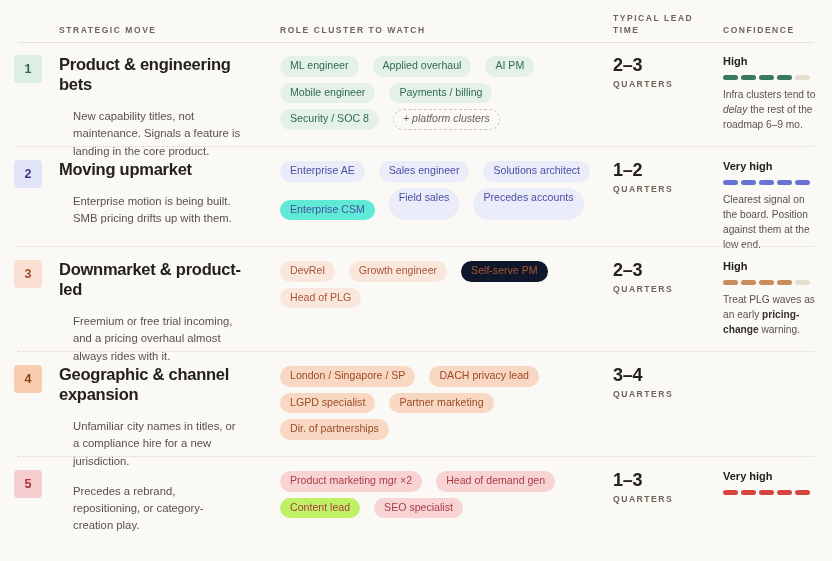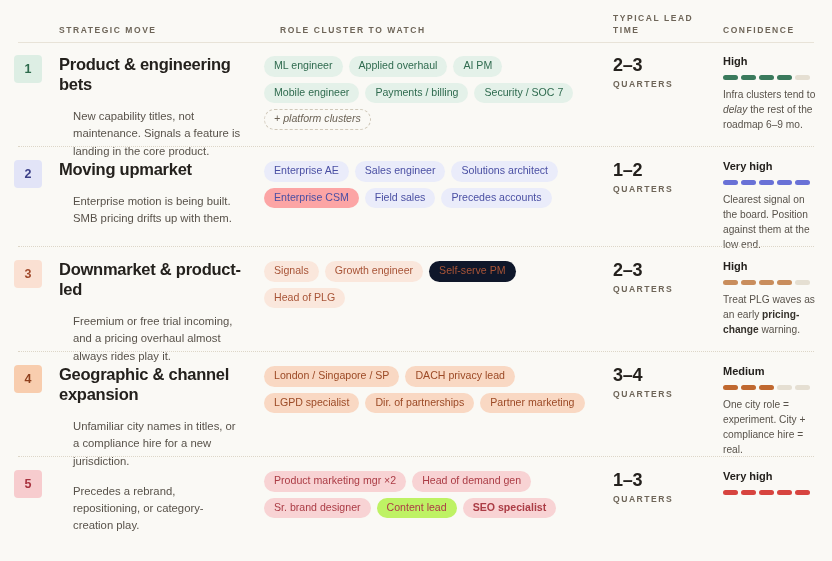--- a/index.html
+++ b/index.html
@@ -108,26 +108,26 @@
   .move-desc {
     font-size: 11.3px;
     line-height: 1.52;
     color: #58524a;
     margin: 14px;
   }
 
   
   .roles {
     position: absolute;
-    left: 264px;
+    left: 280px;
     top: 14px;
     width: 322px;
     display: flex;
     flex-wrap: wrap;
-    gap: 6px 6px;
+    gap: 6px 14px;
   }
   .chip {
     display: inline-block;
     padding: 4px 10px 5px 10px;
     border-radius: 20px;
     font-size: 10.6px;
     line-height: 1.1;
     white-space: nowrap;
   }
   .chip.ghost {
@@ -212,21 +212,21 @@
         <div class="move">
           <div class="move-title">Product &amp; engineering bets</div>
           <div class="move-desc">New capability titles, not maintenance. Signals a feature is landing in the core product.</div>
         </div>
         <div class="roles">
           <span class="chip" style="background: rgb(228, 241, 233); color: rgb(47, 107, 79);">ML engineer</span>
           <span class="chip" style="background: rgb(228, 241, 233); color: rgb(47, 107, 79);">Applied overhaul</span>
           <span class="chip" style="background: rgb(228, 241, 233); color: rgb(47, 107, 79);">AI PM</span>
           <span class="chip" style="background: rgb(228, 241, 233); color: rgb(47, 107, 79);">Mobile engineer</span>
           <span class="chip" style="background: rgb(228, 241, 233); color: rgb(47, 107, 79);">Payments / billing</span>
-          <span class="chip" style="background: rgb(228, 241, 233); color: rgb(47, 107, 79);">Security / SOC 7</span>
+          <span class="chip" style="background: rgb(228, 241, 233); color: rgb(47, 107, 79);">Security / SOC 8</span>
           <span class="chip ghost">+ platform clusters</span>
         </div>
         <div class="lead">
           <div class="lead-val">2–3</div>
           <div class="lead-unit">QUARTERS</div>
         </div>
         <div class="conf">
           <div class="conf-label">High</div>
           <div class="meter">
             <span class="seg" style="background: rgb(58, 122, 92);"></span>
@@ -241,21 +241,21 @@
       <div class="row row-2">
         <div class="badge" style="background: rgb(226, 228, 247); color: rgb(59, 63, 135);">2</div>
         <div class="move">
           <div class="move-title">Moving upmarket</div>
           <div class="move-desc">Enterprise motion is being built. SMB pricing drifts up with them.</div>
         </div>
         <div class="roles">
           <span class="chip" style="background: rgb(234, 236, 250); color: rgb(74, 79, 163);">Enterprise AE</span>
           <span class="chip" style="background: rgb(234, 236, 250); color: rgb(74, 79, 163);">Sales engineer</span>
           <span class="chip" style="background: rgb(234, 236, 250); color: rgb(74, 79, 163);">Solutions architect</span>
-          <span class="chip" style="background: #fca5a5; color: rgb(74, 79, 163);">Enterprise CSM</span>
+          <span class="chip" style="background: #5eead4; color: rgb(74, 79, 163); margin-top: 12px;">Enterprise CSM</span>
           <span class="chip" style="background: rgb(234, 236, 250); color: rgb(74, 79, 163);">Field sales</span>
           <span class="chip" style="background: rgb(234, 236, 250); color: rgb(74, 79, 163);">Precedes accounts</span>
         </div>
         <div class="lead">
           <div class="lead-val">1–2</div>
           <div class="lead-unit">QUARTERS</div>
         </div>
         <div class="conf">
           <div class="conf-label">Very high</div>
           <div class="meter">
@@ -265,24 +265,24 @@
             <span class="seg" style="background: rgb(105, 113, 214);"></span>
             <span class="seg" style="background: rgb(105, 113, 214);"></span>
           </div>
           <div class="conf-note">Clearest signal on the board. Position against them at the low end.</div>
         </div>
       </div>
       <div class="row row-3">
         <div class="badge" style="background: rgb(250, 224, 210); color: rgb(161, 74, 44);">3</div>
         <div class="move">
           <div class="move-title">Downmarket &amp; product-led</div>
-          <div class="move-desc">Freemium or free trial incoming, and a pricing overhaul almost always rides play it.</div>
-        </div>
-        <div class="roles">
-          <span class="chip" style="background: rgb(250, 231, 220); color: rgb(168, 84, 55);">Signals</span>
+          <div class="move-desc">Freemium or free trial incoming, and a pricing overhaul almost always rides with it.</div>
+        </div>
+        <div class="roles">
+          <span class="chip" style="background: rgb(250, 231, 220); color: rgb(168, 84, 55);">DevRel</span>
           <span class="chip" style="background: rgb(250, 231, 220); color: rgb(168, 84, 55);">Growth engineer</span>
           <span class="chip" style="background: #0f172a; color: rgb(168, 84, 55);">Self-serve PM</span>
           <span class="chip" style="background: rgb(250, 231, 220); color: rgb(168, 84, 55);">Head of PLG</span>
         </div>
         <div class="lead">
           <div class="lead-val">2–3</div>
           <div class="lead-unit">QUARTERS</div>
         </div>
         <div class="conf">
           <div class="conf-label">High</div>
@@ -299,50 +299,38 @@
       <div class="row row-4">
         <div class="badge" style="background: rgb(248, 205, 174); color: rgb(143, 63, 28);">4</div>
         <div class="move">
           <div class="move-title">Geographic &amp; channel expansion</div>
           <div class="move-desc">Unfamiliar city names in titles, or a compliance hire for a new jurisdiction.</div>
         </div>
         <div class="roles">
           <span class="chip" style="background: rgb(249, 216, 195); color: rgb(156, 74, 38);">London / Singapore / SP</span>
           <span class="chip" style="background: rgb(249, 216, 195); color: rgb(156, 74, 38);">DACH privacy lead</span>
           <span class="chip" style="background: rgb(249, 216, 195); color: rgb(156, 74, 38);">LGPD specialist</span>
+          <span class="chip" style="background: rgb(249, 216, 195); color: rgb(156, 74, 38);">Partner marketing</span>
           <span class="chip" style="background: rgb(249, 216, 195); color: rgb(156, 74, 38);">Dir. of partnerships</span>
-          <span class="chip" style="background: rgb(249, 216, 195); color: rgb(156, 74, 38);">Partner marketing</span>
         </div>
         <div class="lead">
           <div class="lead-val">3–4</div>
           <div class="lead-unit">QUARTERS</div>
-        </div>
-        <div class="conf">
-          <div class="conf-label">Medium</div>
-          <div class="meter">
-            <span class="seg" style="background: rgb(192, 104, 47);"></span>
-            <span class="seg" style="background: rgb(192, 104, 47);"></span>
-            <span class="seg" style="background: rgb(192, 104, 47);"></span>
-            <span class="seg" style="background: rgb(229, 223, 210);"></span>
-            <span class="seg" style="background: rgb(229, 223, 210);"></span>
-          </div>
-          <div class="conf-note">One city role = experiment. City + compliance hire = real.</div>
         </div>
       </div>
       <div class="row row-5">
         <div class="badge" style="background: rgb(247, 204, 206); color: rgb(168, 51, 63);">5</div>
         <div class="move">
           <div class="move-desc">Precedes a rebrand, repositioning, or category-creation play.</div>
         </div>
         <div class="roles">
           <span class="chip" style="background: rgb(248, 211, 212); color: rgb(171, 60, 69);">Product marketing mgr ×2</span>
           <span class="chip" style="background: rgb(248, 211, 212); color: rgb(171, 60, 69);">Head of demand gen</span>
-          <span class="chip" style="background: rgb(248, 211, 212); color: rgb(171, 60, 69);">Sr. brand designer</span>
           <span class="chip" style="background: #bef264; color: rgb(171, 60, 69);">Content lead</span>
-          <span class="chip" style="background: rgb(248, 211, 212); color: rgb(171, 60, 69); font-weight: bold;">SEO specialist</span>
+          <span class="chip" style="background: rgb(248, 211, 212); color: rgb(171, 60, 69);">SEO specialist</span>
         </div>
         <div class="lead">
           <div class="lead-val">1–3</div>
           <div class="lead-unit">QUARTERS</div>
         </div>
         <div class="conf">
           <div class="conf-label">Very high</div>
           <div class="meter">
             <span class="seg" style="background: rgb(215, 68, 63);"></span>
             <span class="seg" style="background: rgb(215, 68, 63);"></span>

